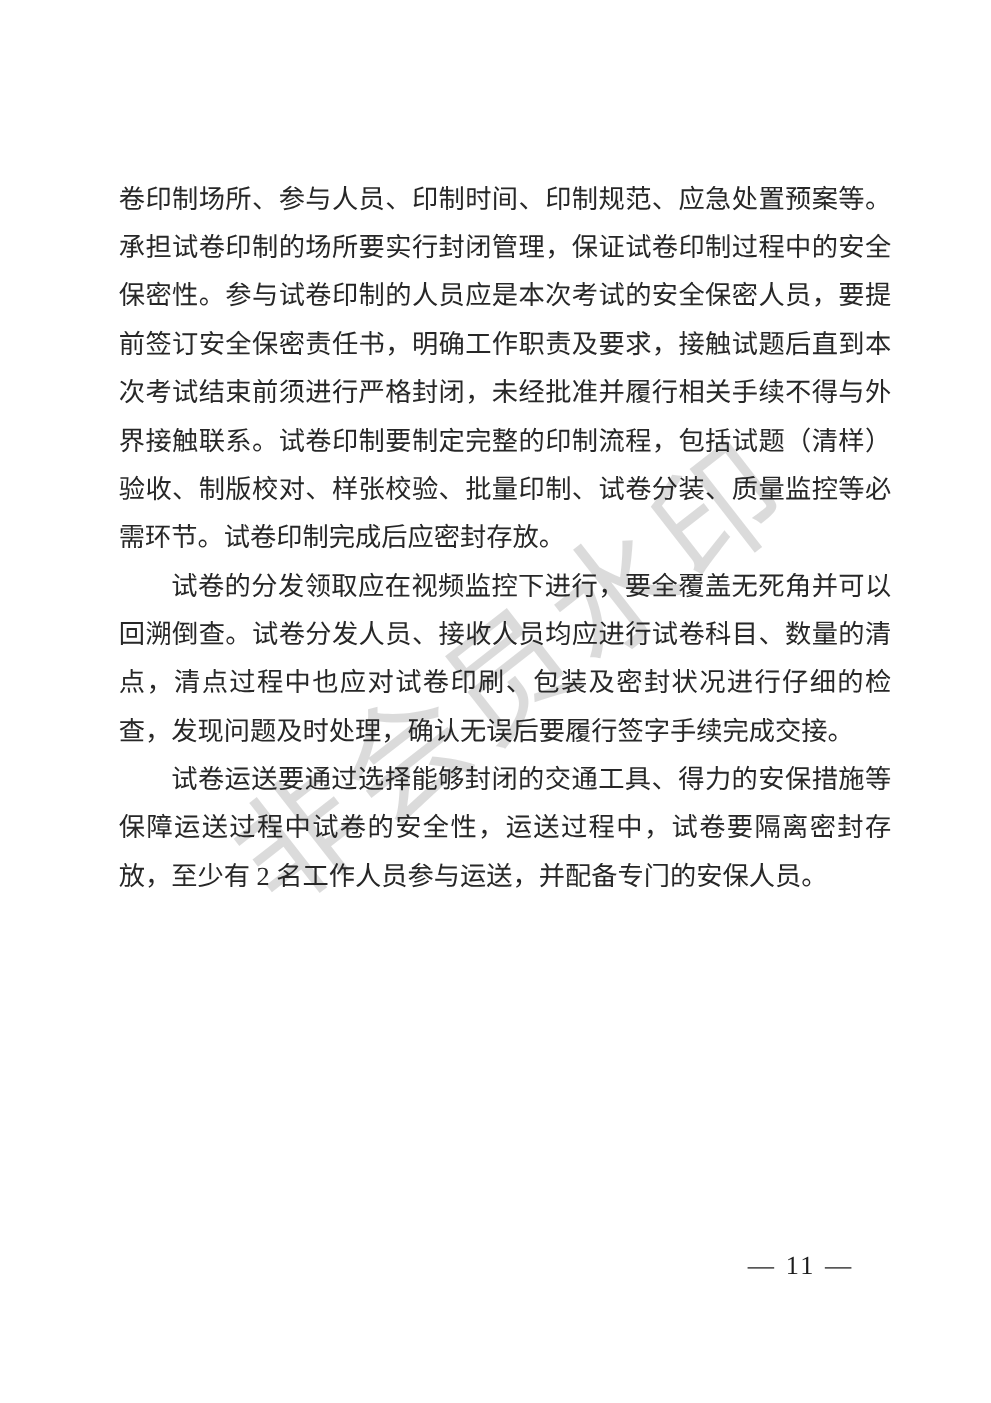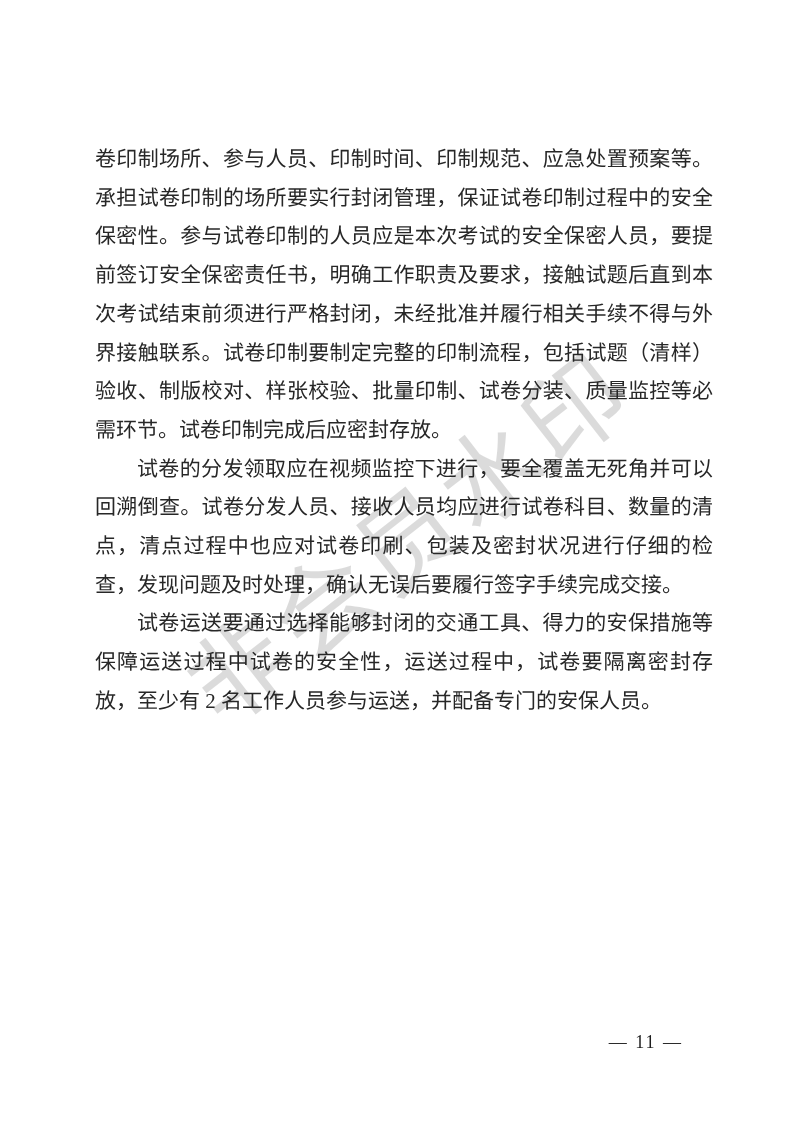--- a/index.html
+++ b/index.html
@@ -48,24 +48,23 @@
   }
   .para.no-indent {
     text-indent: 0;
   }
   .page-number {
     position: absolute;
     right: 110px;
     top: 1000px;
     z-index: 2;
     color: #1d1d1d;
-    font-size: 18px;
+    font-size: 21px;
     letter-spacing: 2px;
     white-space: nowrap;
-    margin-top: 32px;
   }
 </style>
 </head>
 <body>
 
 <div class="page">
   <div class="watermark">非会员水印</div>
 
   <div class="content">
     <p class="para no-indent">卷印制场所、参与人员、印制时间、印制规范、应急处置预案等。承担试卷印制的场所要实行封闭管理，保证试卷印制过程中的安全保密性。参与试卷印制的人员应是本次考试的安全保密人员，要提前签订安全保密责任书，明确工作职责及要求，接触试题后直到本次考试结束前须进行严格封闭，未经批准并履行相关手续不得与外界接触联系。试卷印制要制定完整的印制流程，包括试题（清样）验收、制版校对、样张校验、批量印制、试卷分装、质量监控等必需环节。试卷印制完成后应密封存放。</p>

